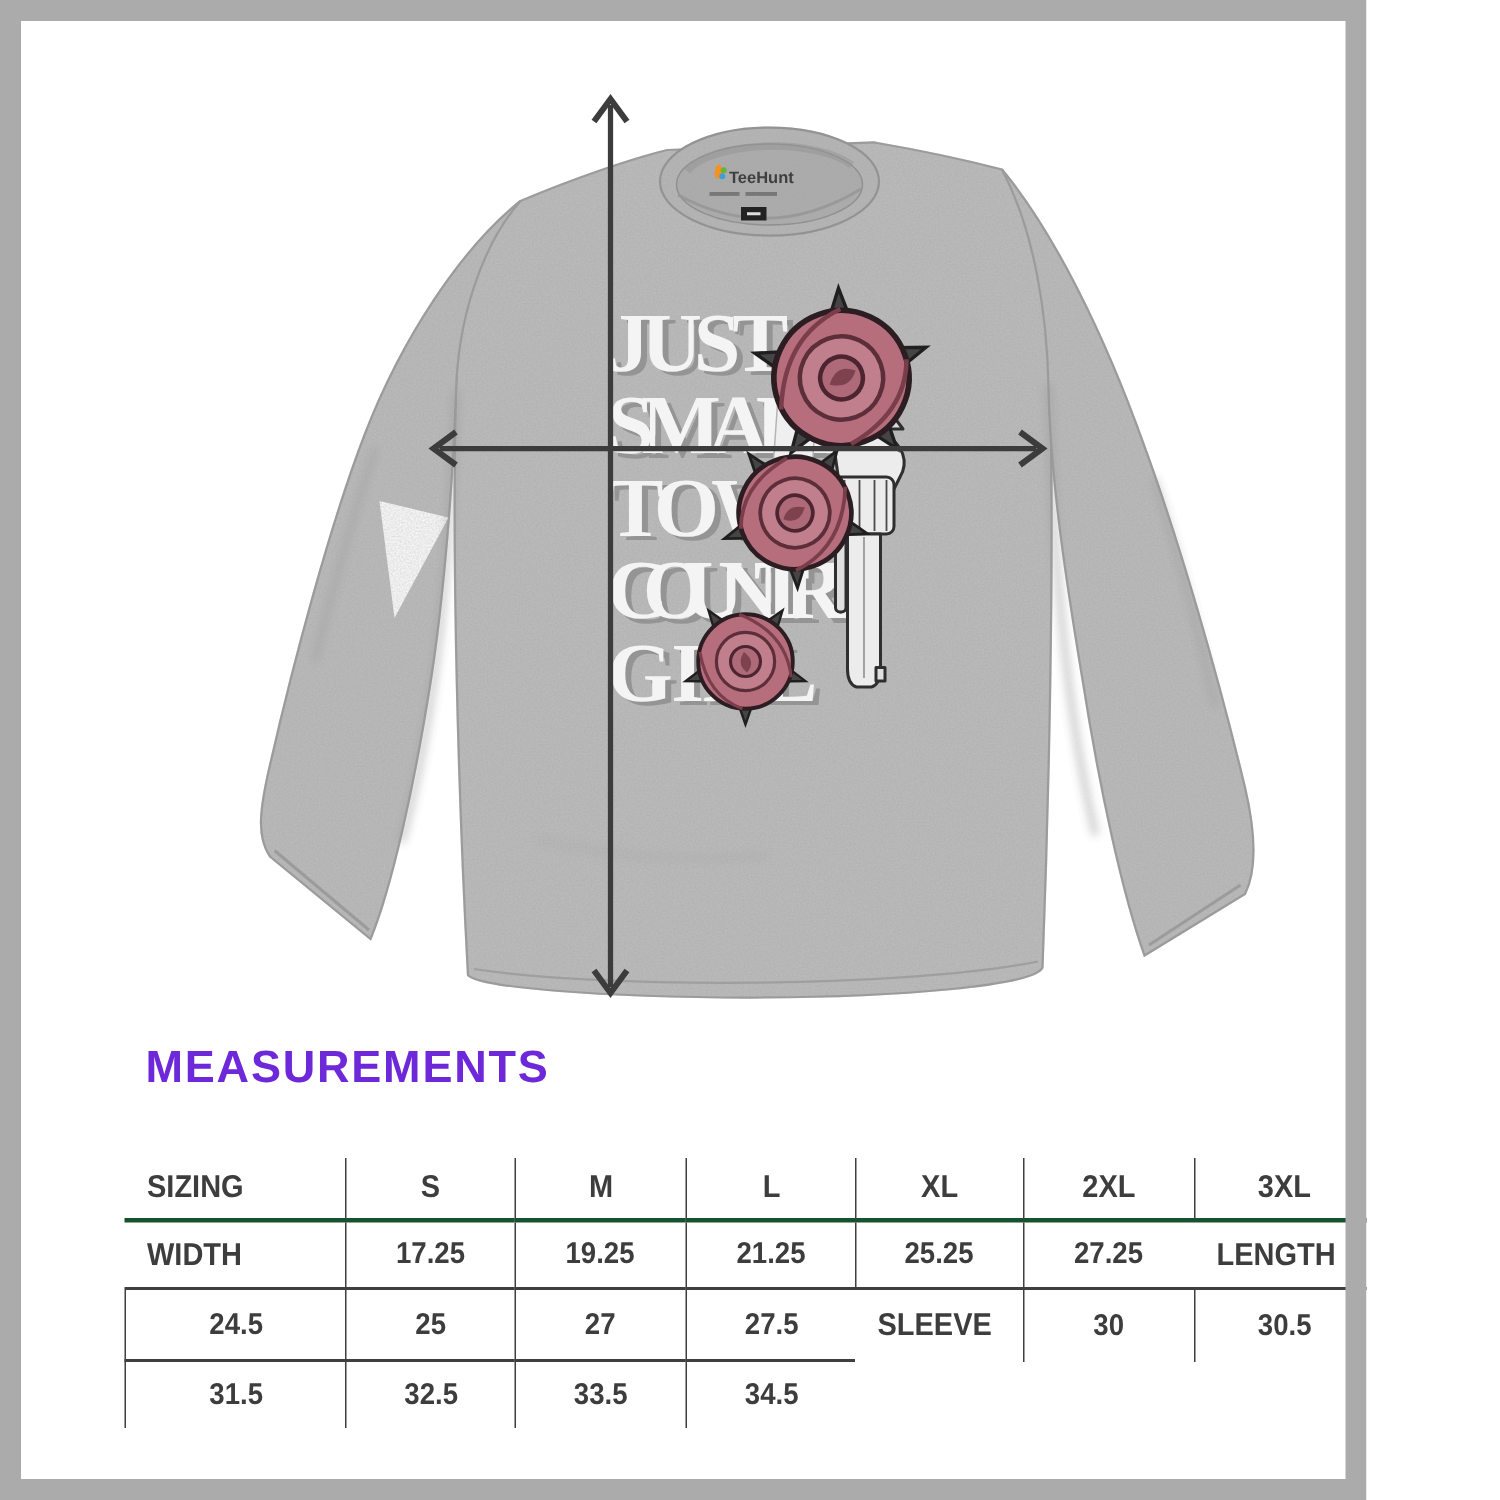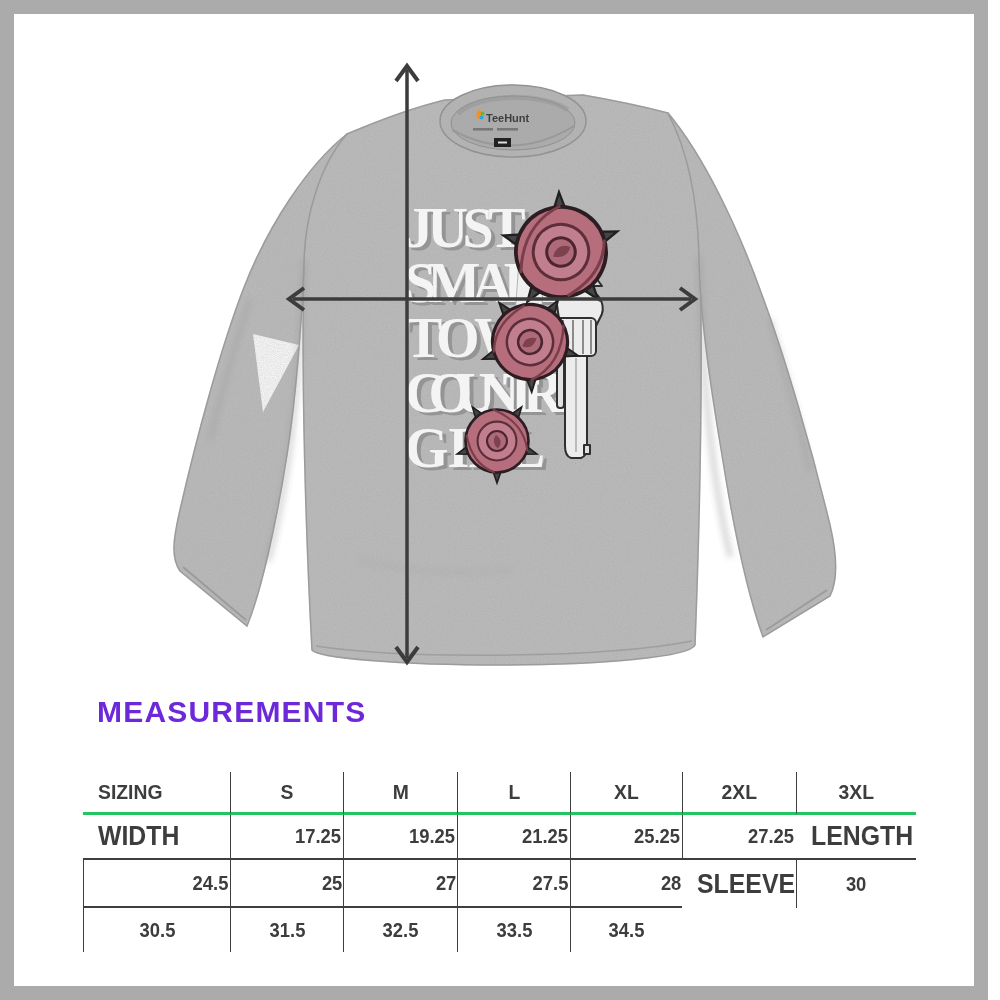--- a/index.html
+++ b/index.html
@@ -1,32 +1,32 @@
 <!DOCTYPE html>
 <html><head>
 <meta charset="utf-8">
 <style>
   html,body{margin:0;padding:0;background:#ffffff;}
-  .canvas{position:relative;width:988px;height:1000px;background:#ffffff;overflow:hidden;
+  .canvas{position:relative;width:911px;height:1000px;background:#ffffff;overflow:hidden;
           font-family:"Liberation Sans",sans-serif;}
   .frame{position:absolute;inset:0;border:14px solid #ababab;pointer-events:none;z-index:60;}
   .photo-svg{position:absolute;left:0;top:0;width:1000px;height:1000px;z-index:10;}
   .title{position:absolute;left:97px;top:695px;font-size:30px;font-weight:800;
          letter-spacing:1.2px;color:#6d28d9;z-index:20;}
   .size-table{position:absolute;left:83px;top:772px;width:833px;display:grid;z-index:20;
       grid-template-columns:147px 113px 114px 113px 112px 114px 120px;
       grid-template-rows:43px 45px 48px 44px;color:#3d3d3d;}
   .cell{display:flex;align-items:center;justify-content:center;font-weight:700;font-size:20px;}
   .cell>span{display:inline-block;transform:scaleX(0.92);transform-origin:center;}
-  .cell.lbl{justify-content:flex-start;padding-left:15px;font-size:27px;}
+  .cell.lbl{justify-content:flex-start;padding-left:15px;font-size:21px;}
   .cell.lbl>span{transform-origin:left center;}
   .cell.hdr{font-size:21px;}
   .vline{border-left:1.5px solid #3f3f3f;}
-  .hl3{border-bottom:3px solid #22c55e;}
-  .hl2{border-bottom:2px solid #3f3f3f;justify-content:flex-end;}
+  .hl3{border-bottom:3px solid #14532d;}
+  .hl2{border-bottom:2px solid #3f3f3f;}
 </style>
 </head>
 <body>
 
 <div class="canvas">
 
   <svg class="photo-svg" viewBox="0 0 1000 1000">
     <defs>
       <filter id="heather" x="-2%" y="-2%" width="104%" height="104%">
         <feTurbulence type="fractalNoise" baseFrequency="0.85" numOctaves="2" seed="7" result="t"></feTurbulence>
@@ -215,23 +215,20 @@
       </div>
     <div class="cell vline hl2">
         <span>25</span>
       </div>
     <div class="cell vline hl2">
         <span>27</span>
       </div>
     <div class="cell vline hl2">
         <span>27.5</span>
       </div>
-    <div class="cell vline hl2">
-        <span>28</span>
-      </div>
 
     <div class="cell lbl">
         <span>SLEEVE</span>
       </div>
     <div class="cell vline">
         <span>30</span>
       </div>
     <div class="cell vline">
         <span>30.5</span>
       </div>

